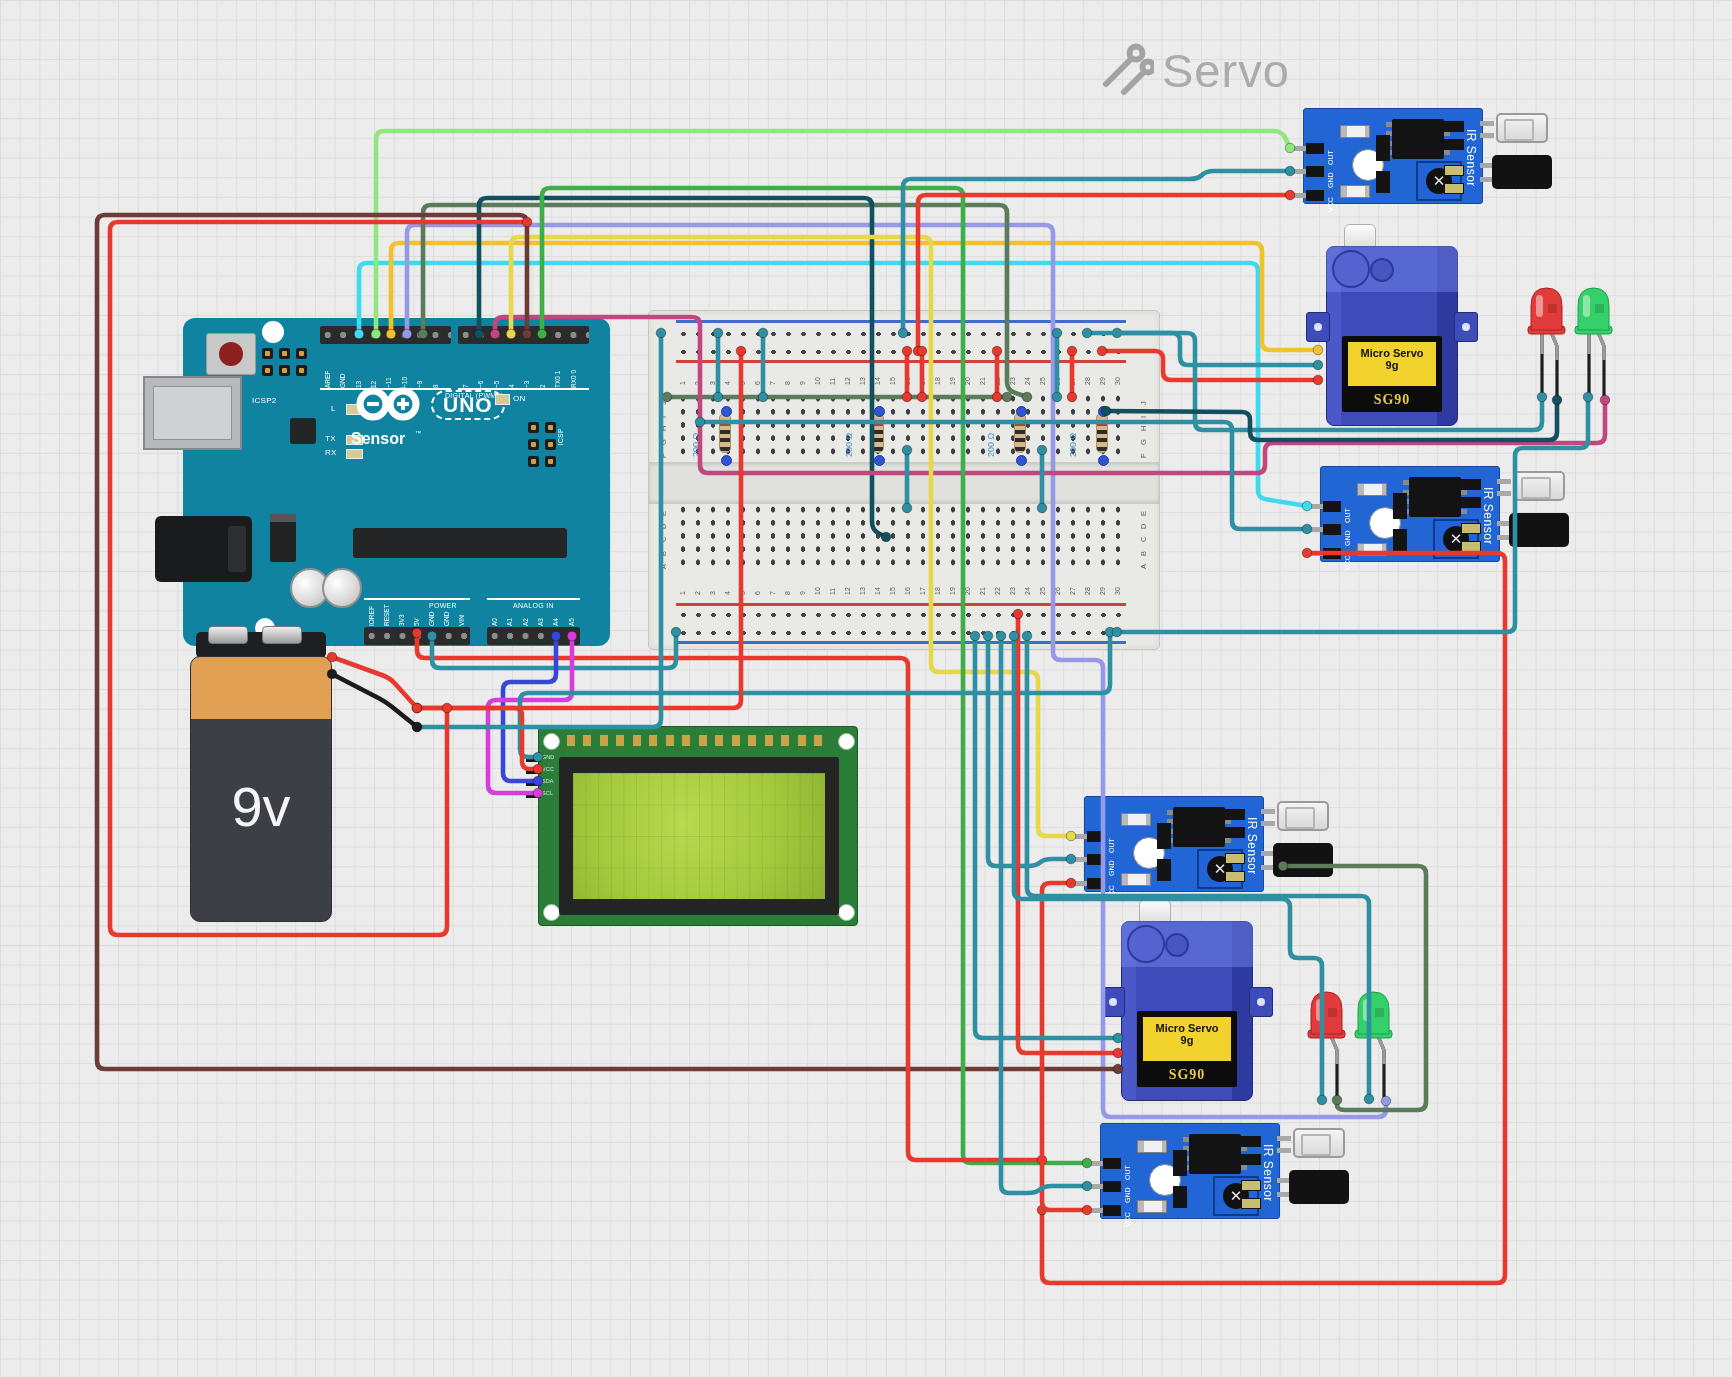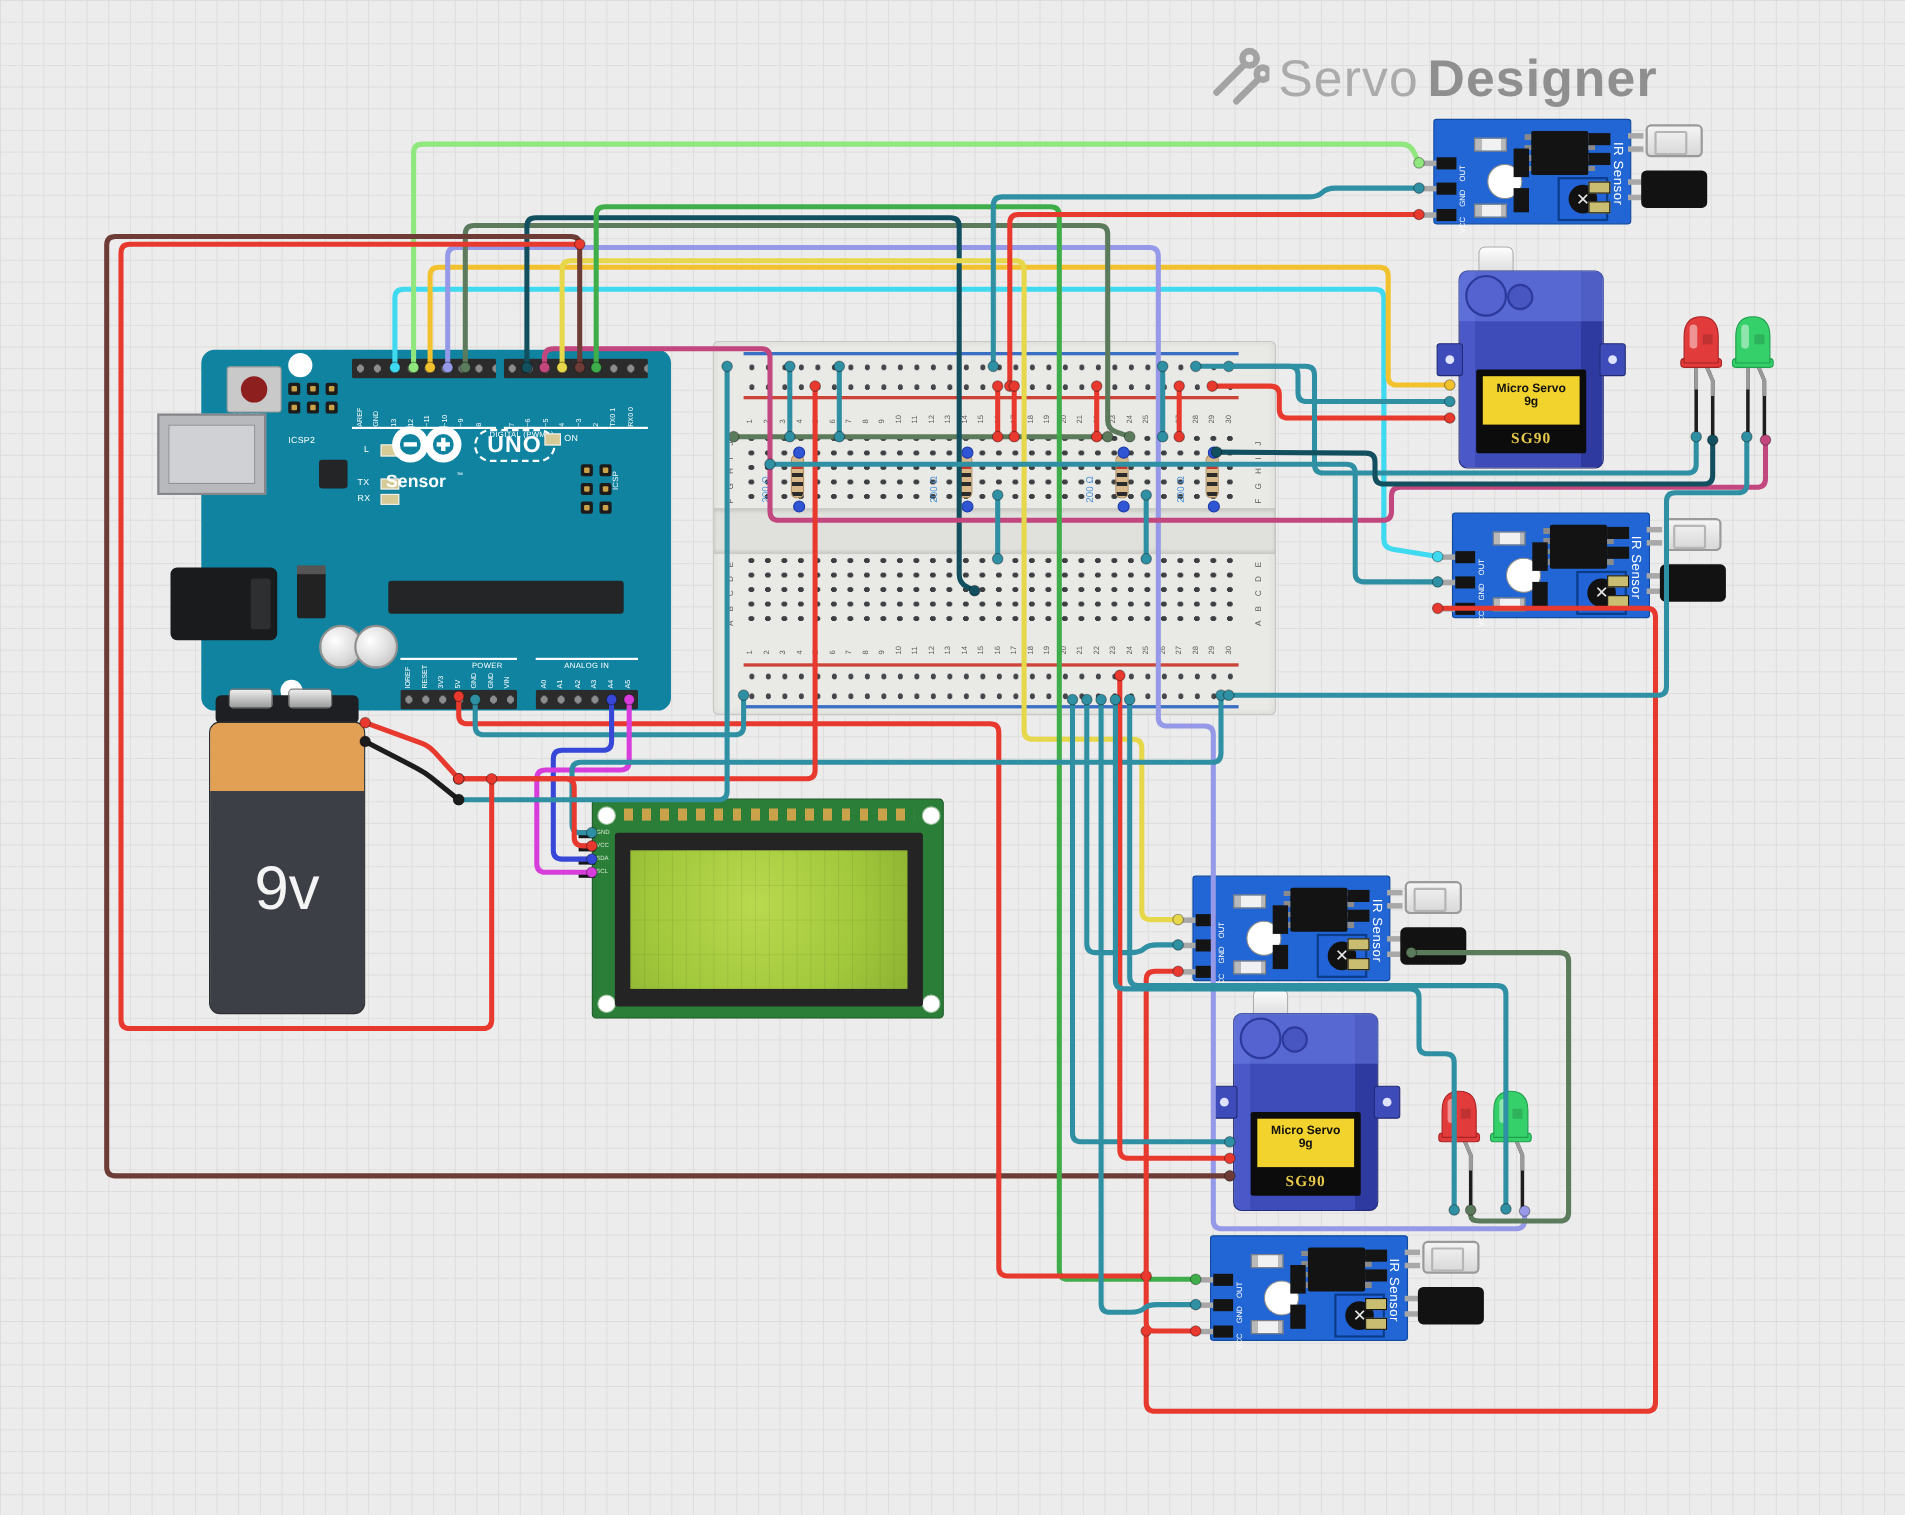--- a/index.html
+++ b/index.html
@@ -116,39 +116,38 @@
 <div class="logo">
   <svg width="56" height="56" viewBox="0 0 56 56">
     <g stroke="#a3a3a3" stroke-width="6" fill="none" stroke-linecap="round">
       <circle cx="38" cy="11" r="6.5"></circle>
       <line x1="33" y1="17" x2="8" y2="42"></line>
       <circle cx="50" cy="25" r="5.5"></circle>
       <line x1="45" y1="31" x2="26" y2="50"></line>
     </g>
   </svg>
   <span class="w1">Servo</span>
-  <span class="w2">Designer</span>
 </div>
 
 <div class="comp arduino" id="arduino">
   <div class="hole" style="left:79px;top:3px;width:22px;height:22px"></div>
   <div class="hole" style="left:72px;top:300px;width:20px;height:20px"></div>
   <div class="abs reset-btn">
       <i></i>
     </div>
   <div class="a-lbl t7" style="left:28px;top:58px">RESET</div>
   <div class="icsp-grid" style="left:79px;top:30px;grid-template-columns:repeat(3,11px)">
       <i></i>
       <i></i>
       <i></i>
       <i></i>
       <i></i>
       <i></i>
     </div>
-  <div class="a-lbl" style="left:79px;top:78px">ICSP2</div>
+  <div class="a-lbl" style="left:69px;top:78px">ICSP2</div>
   <div class="pinstrip" style="left:137px;top:8px;width:131px"></div>
   <div class="pinstrip" style="left:275px;top:8px;width:131px"></div>
   <div class="wline" style="left:137px;top:70px;width:131px"></div>
   <div class="wline" style="left:275px;top:70px;width:131px"></div>
   <div class="a-lbl t7" style="left:262px;top:74px">DIGITAL (PWM=)</div>
   <div class="a-lbl" style="left:148px;top:86px">L</div>
   <div class="ledrect" style="left:163px;top:86px;width:15px;height:9px"></div>
   <div class="a-lbl" style="left:142px;top:116px">TX</div>
   <div class="ledrect" style="left:163px;top:117px;width:15px;height:8px"></div>
   <div class="a-lbl" style="left:142px;top:130px">RX</div>

